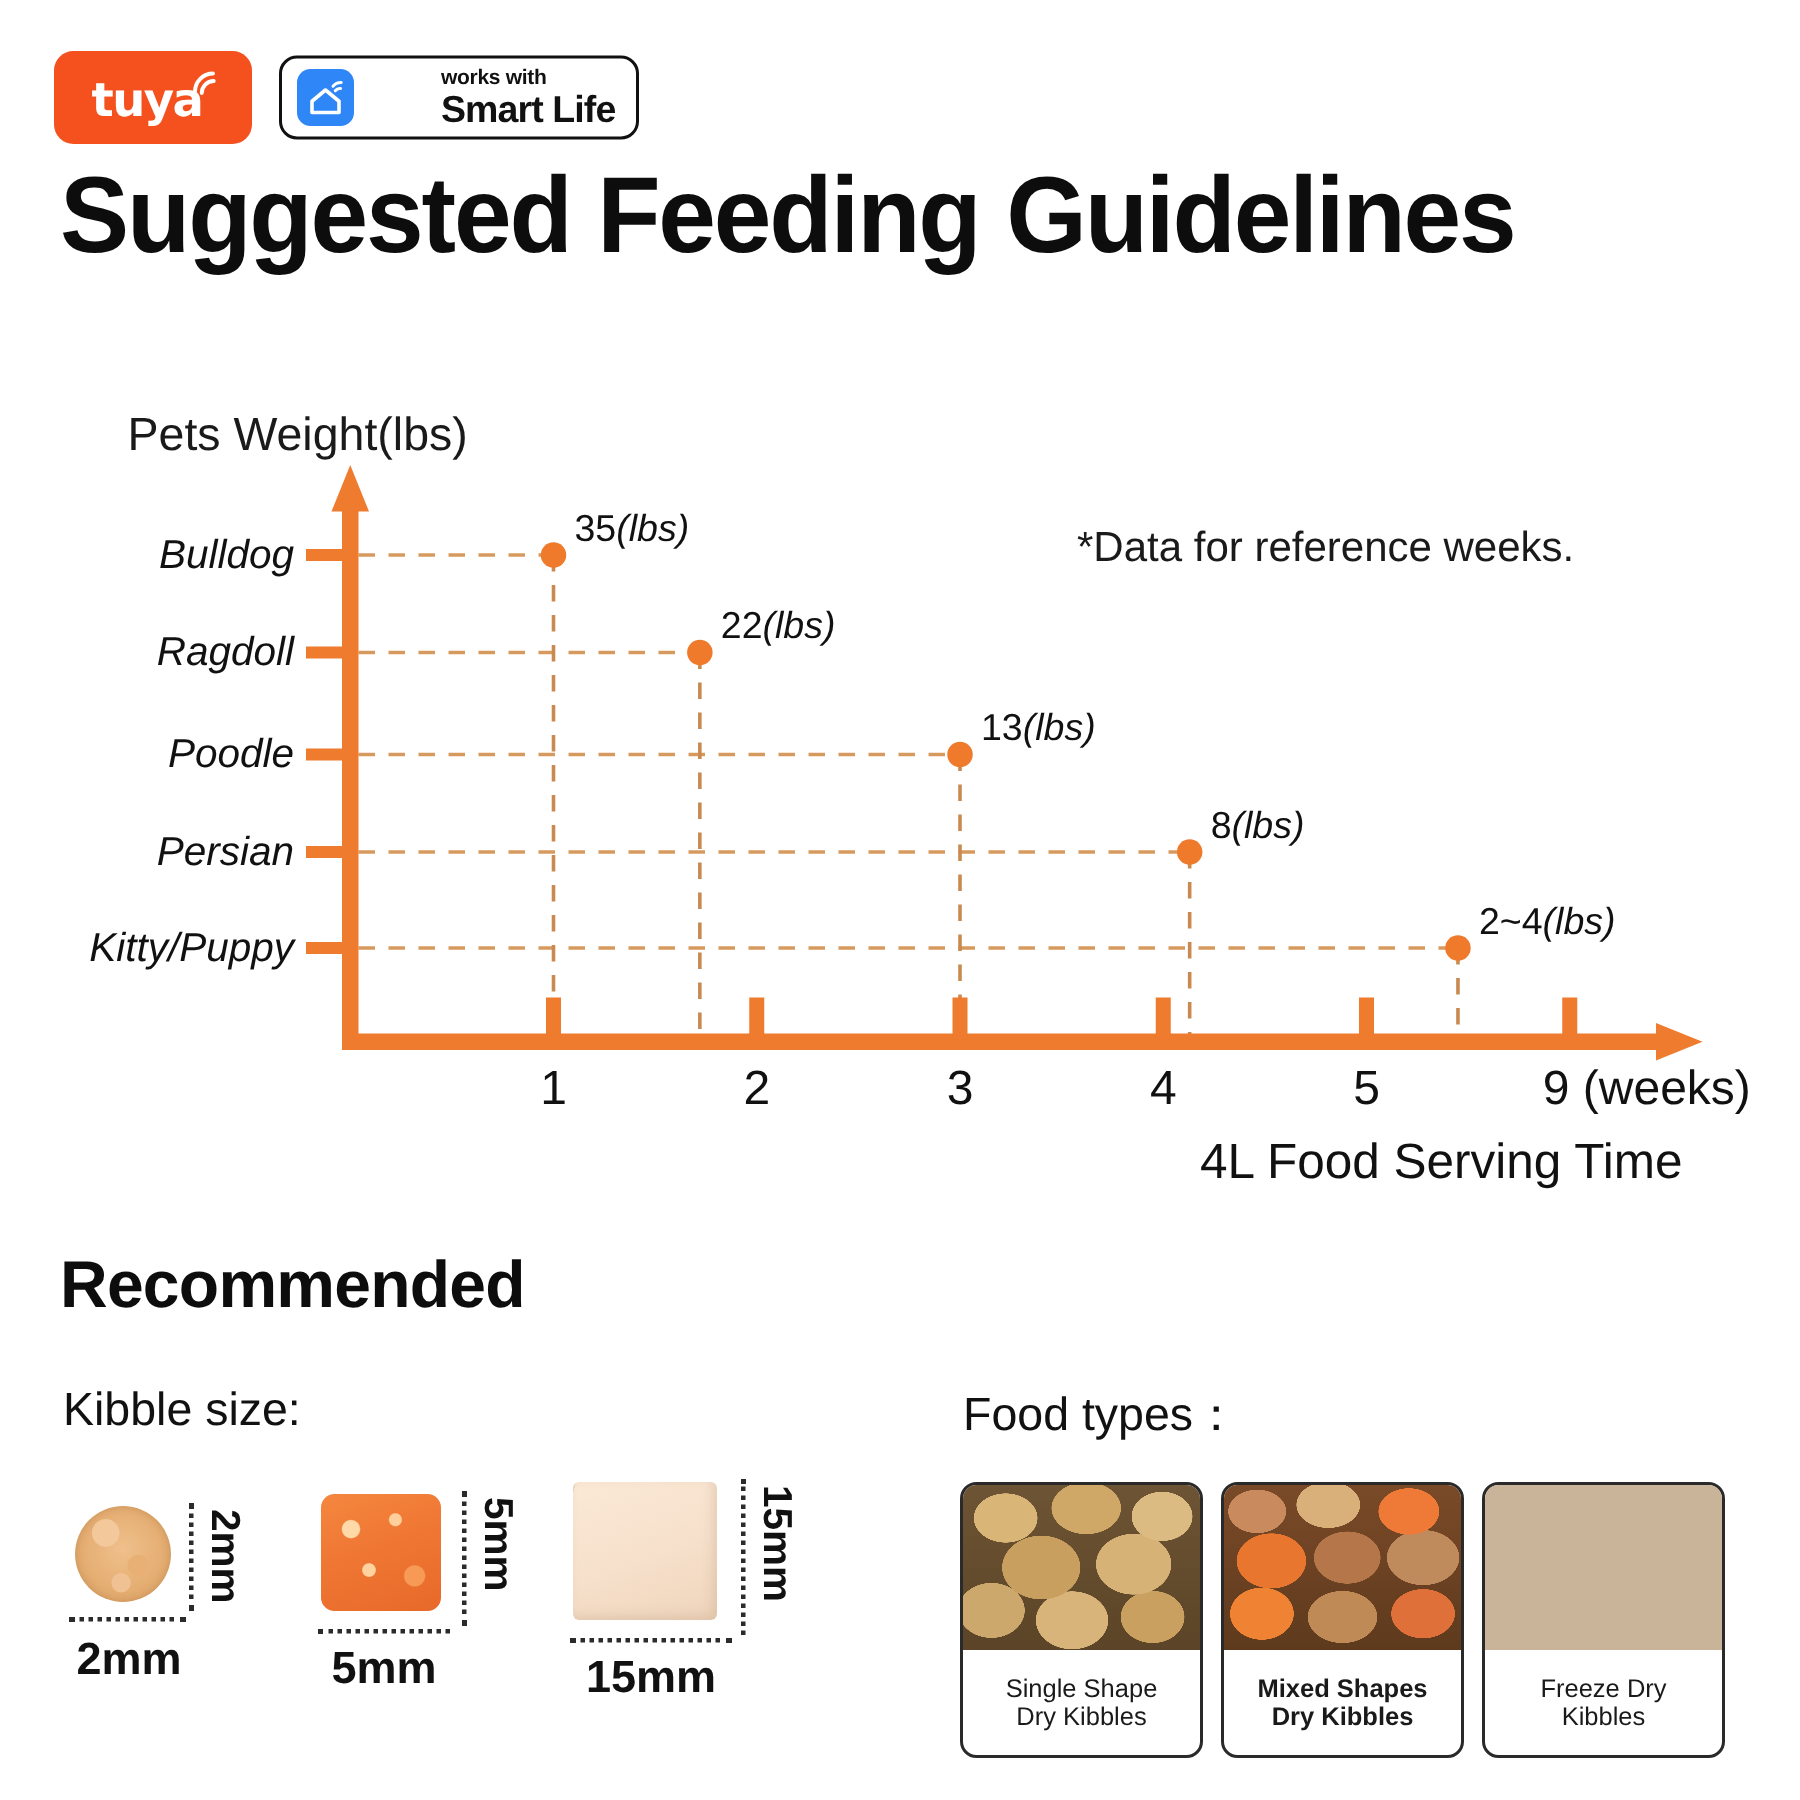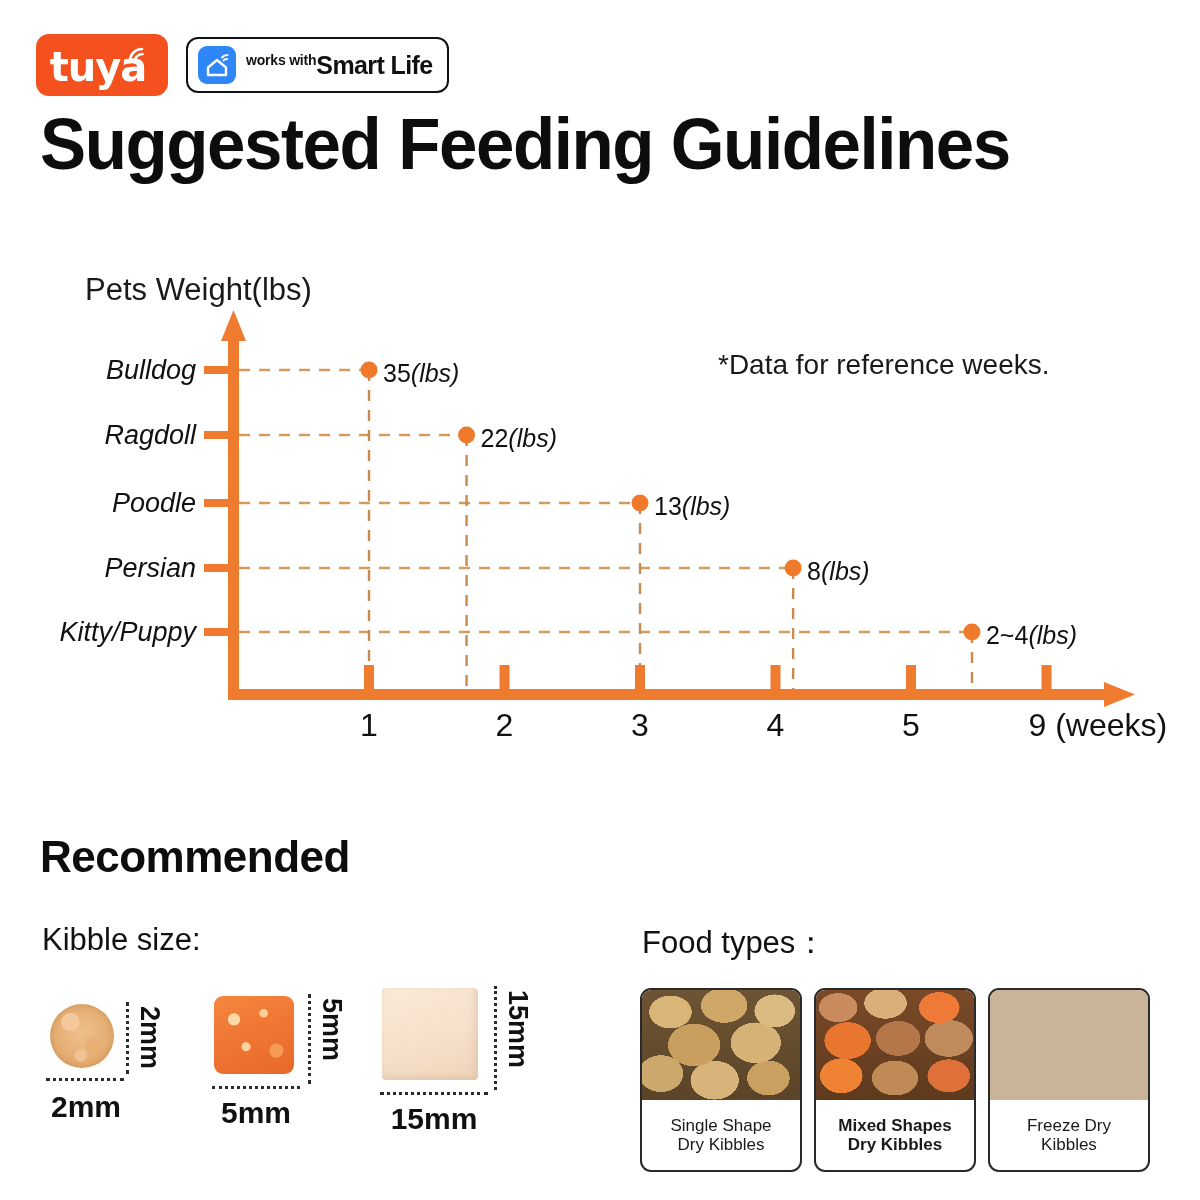--- a/index.html
+++ b/index.html
@@ -10,34 +10,34 @@
   }
   .page{position:relative;width:1200px;height:1200px;}
 
   
   .badges{position:absolute;left:36px;top:34px;display:flex;align-items:center;gap:18px;}
   .tuya-logo{
     width:132px;height:62px;border-radius:13px;background:#f4511e;
     display:flex;align-items:center;justify-content:center;position:relative;
   }
   .tuya-word{
-    color:#fff;font-size:40px;font-weight:700;letter-spacing:-1px;
+    color:#fff;font-size:31px;font-weight:700;letter-spacing:-1px;
     font-family:"DejaVu Sans",sans-serif;line-height:1;
     position:relative;left:-4px;top:2px;
   }
   .tuya-wifi{position:absolute;right:18px;top:11px;width:24px;height:22px;}
   .sl-badge{
     height:56px;border:2px solid #111;border-radius:12px;background:#fff;
     display:flex;align-items:center;gap:10px;padding:0 14px 0 10px;box-sizing:border-box;
   }
   .sl-icon{
     width:38px;height:38px;border-radius:9px;background:#2f86f6;
     display:flex;align-items:center;justify-content:center;flex:none;position:relative;
   }
-  .sl-text{display:flex;flex-direction:row;line-height:1;}
+  .sl-text{display:flex;flex-direction:column;line-height:1;margin-left:48px;}
   .sl-works{font-size:14px;font-weight:700;color:#111;letter-spacing:-.2px;margin-bottom:3px;}
   .sl-name{font-size:25px;font-weight:700;color:#111;letter-spacing:-.6px;}
 
   
   .main-title{
     position:absolute;left:40px;top:103px;
     font-size:72px;font-weight:700;letter-spacing:-1.5px;color:#0d0d0d;
     font-family:"Liberation Sans Narrow","Liberation Sans",sans-serif;
     transform:scaleX(.96);transform-origin:left center;white-space:nowrap;
   }
@@ -55,21 +55,21 @@
   .ylab{
     position:absolute;font-style:italic;font-size:27px;color:#111;
     text-align:right;white-space:nowrap;transform:translateY(-50%);
   }
   .xlab{
     position:absolute;font-size:32px;color:#111;white-space:nowrap;
     transform:translateX(-50%);
   }
   .xlab.last{transform:none;}
   .vallab{
-    position:absolute;font-size:25px;color:#111;white-space:nowrap;transform:translateY(-50%);margin-top:20px;
+    position:absolute;font-size:25px;color:#111;white-space:nowrap;transform:translateY(-50%);
   }
   .vallab i{font-style:italic;}
   .serving{
     position:absolute;left:800px;top:500px;font-size:33px;color:#111;white-space:nowrap;
   }
 
   
   .rec-title{
     position:absolute;left:40px;top:832px;font-size:44px;font-weight:700;
     letter-spacing:-.5px;color:#0d0d0d;
@@ -267,20 +267,21 @@
         <div class="xlab last" style="top: 452px; left: 1028.5px;">9 (weeks)</div>
       </div>
     <div id="vallabels">
         <div class="vallab" style="left: 383px; top: 98px;"><span>35</span><i>(lbs)</i></div>
         <div class="vallab" style="left: 480.56px; top: 163px;"><span>22</span><i>(lbs)</i></div>
         <div class="vallab" style="left: 654px; top: 231px;"><span>13</span><i>(lbs)</i></div>
         <div class="vallab" style="left: 807.115px; top: 296px;"><span>8</span><i>(lbs)</i></div>
         <div class="vallab" style="left: 985.975px; top: 360px;"><span>2~4</span><i>(lbs)</i></div>
       </div>
 
+    <div class="serving">4L Food Serving Time</div>
   </div>
 
   <div class="rec-title">Recommended</div>
   <div class="kib-title">Kibble size:</div>
   <div class="food-title">Food types：</div>
 
   <div class="kib" style="left:44px;top:1000px;">
     <div class="kib-shape round-kib" style="left:6px;top:4px;width:64px;height:64px;"></div>
     <div class="dotv" style="left:82px;top:2px;height:72px;"></div>
     <div class="doth" style="left:2px;top:78px;width:78px;"></div>

